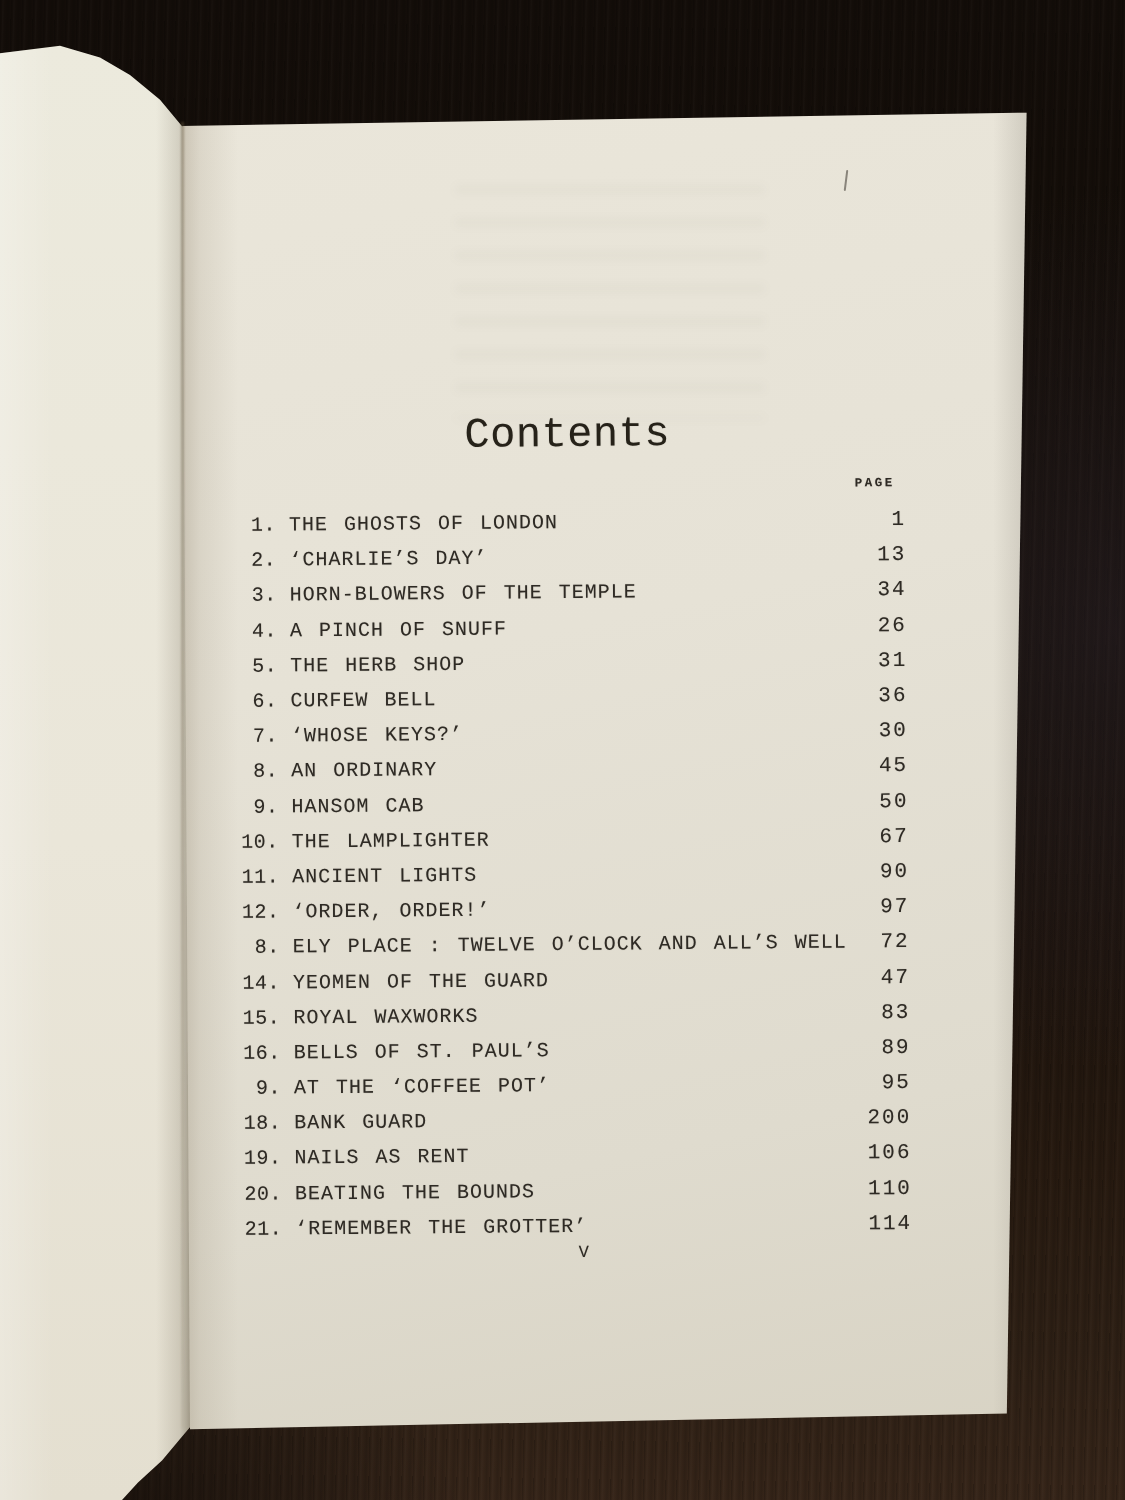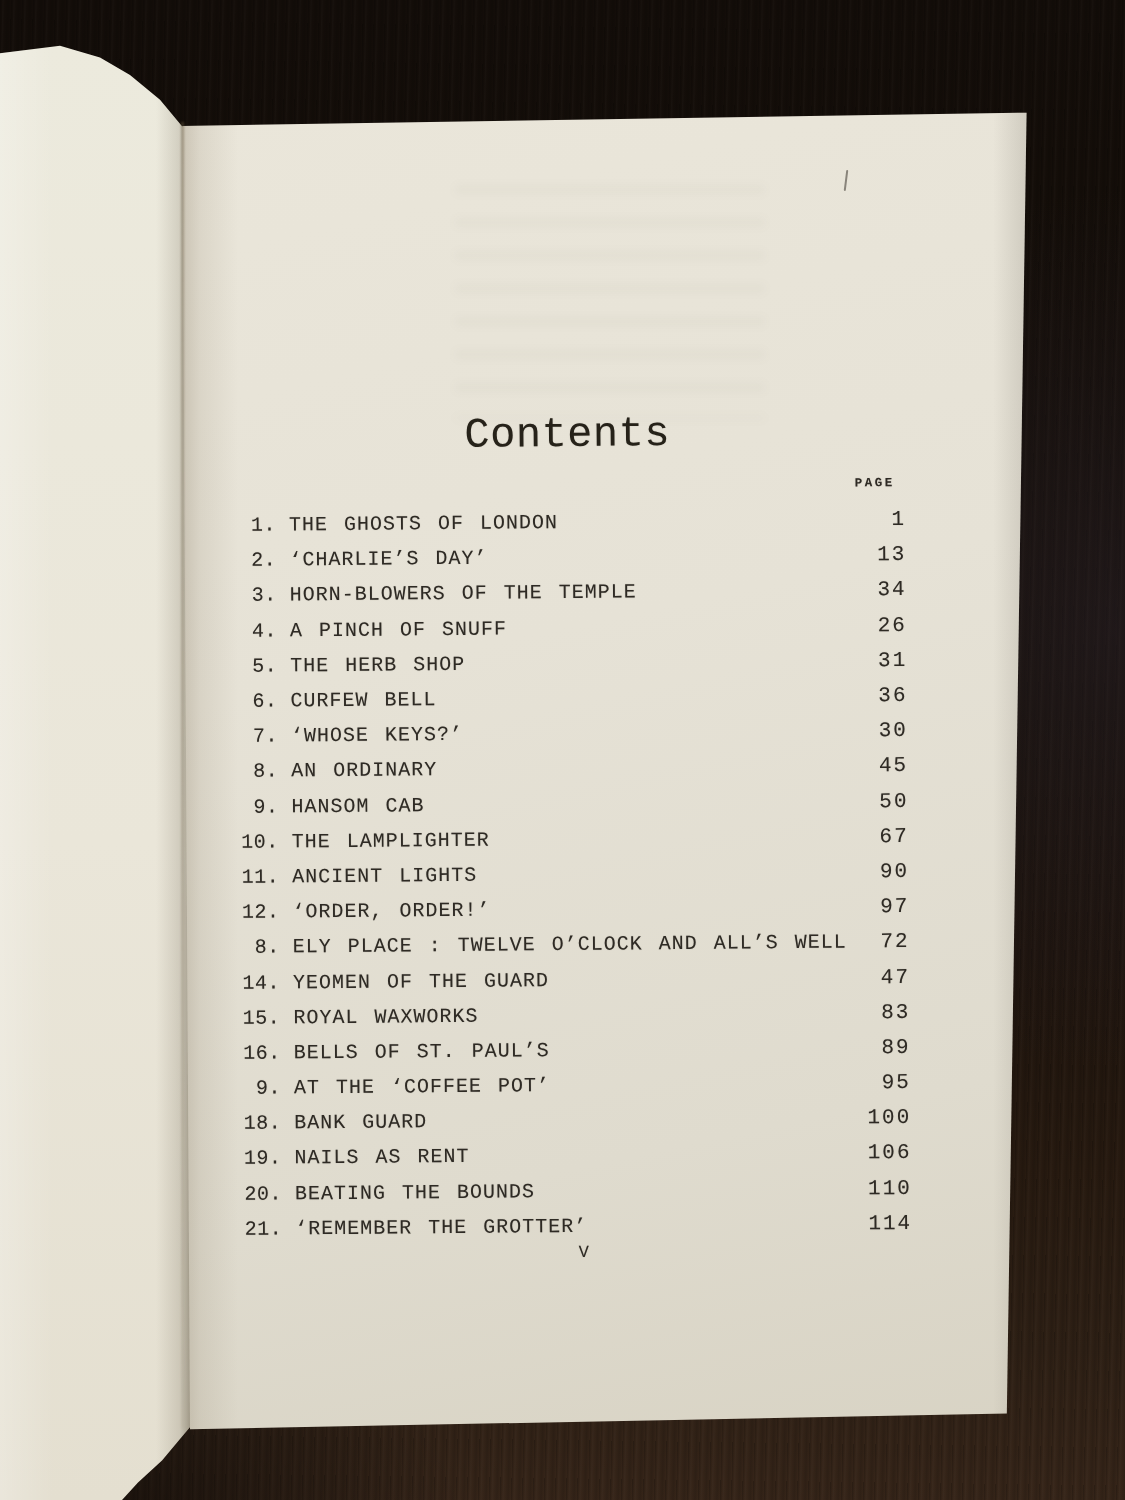--- a/index.html
+++ b/index.html
@@ -255,21 +255,21 @@
 
   <div class="toc-row">
     <span class="toc-num">9.</span>
     <span class="toc-title">AT THE ‘COFFEE POT’</span>
     <span class="toc-page">95</span>
   </div>
 
   <div class="toc-row">
     <span class="toc-num">18.</span>
     <span class="toc-title">BANK GUARD</span>
-    <span class="toc-page">100</span>
+    <span class="toc-page">200</span>
   </div>
 
   <div class="toc-row">
     <span class="toc-num">19.</span>
     <span class="toc-title">NAILS AS RENT</span>
     <span class="toc-page">106</span>
   </div>
 
   <div class="toc-row">
     <span class="toc-num">20.</span>

